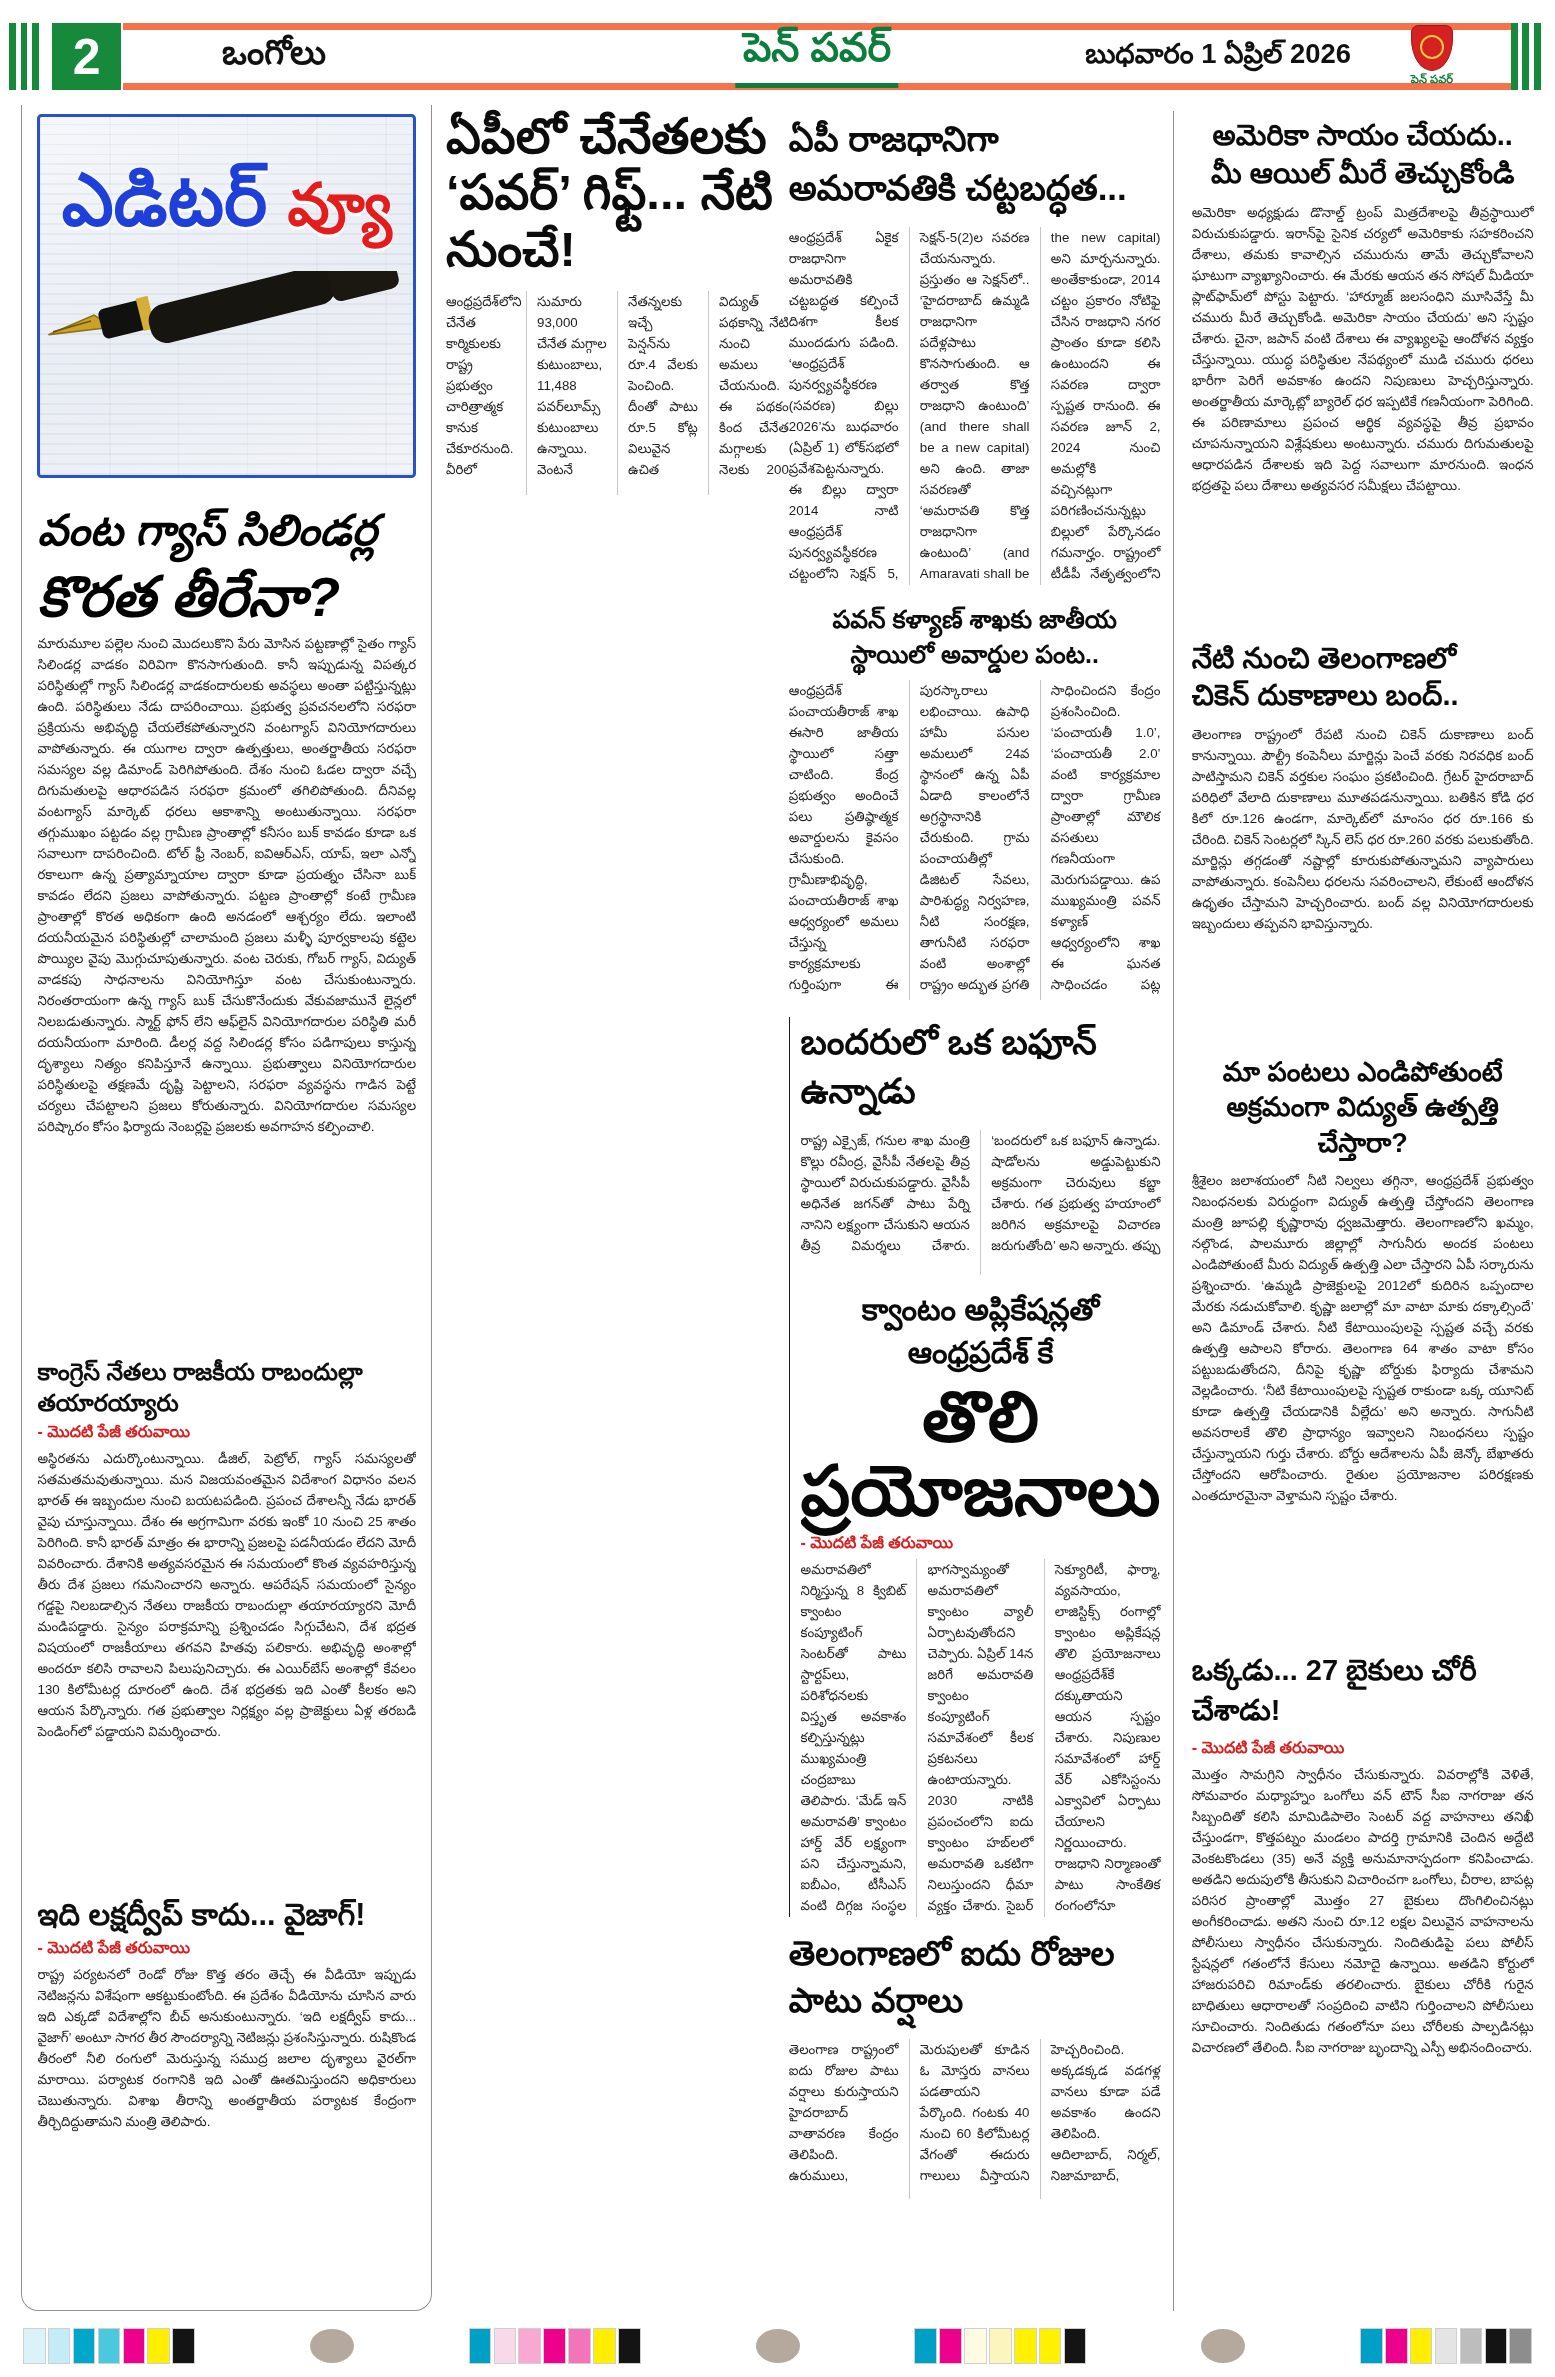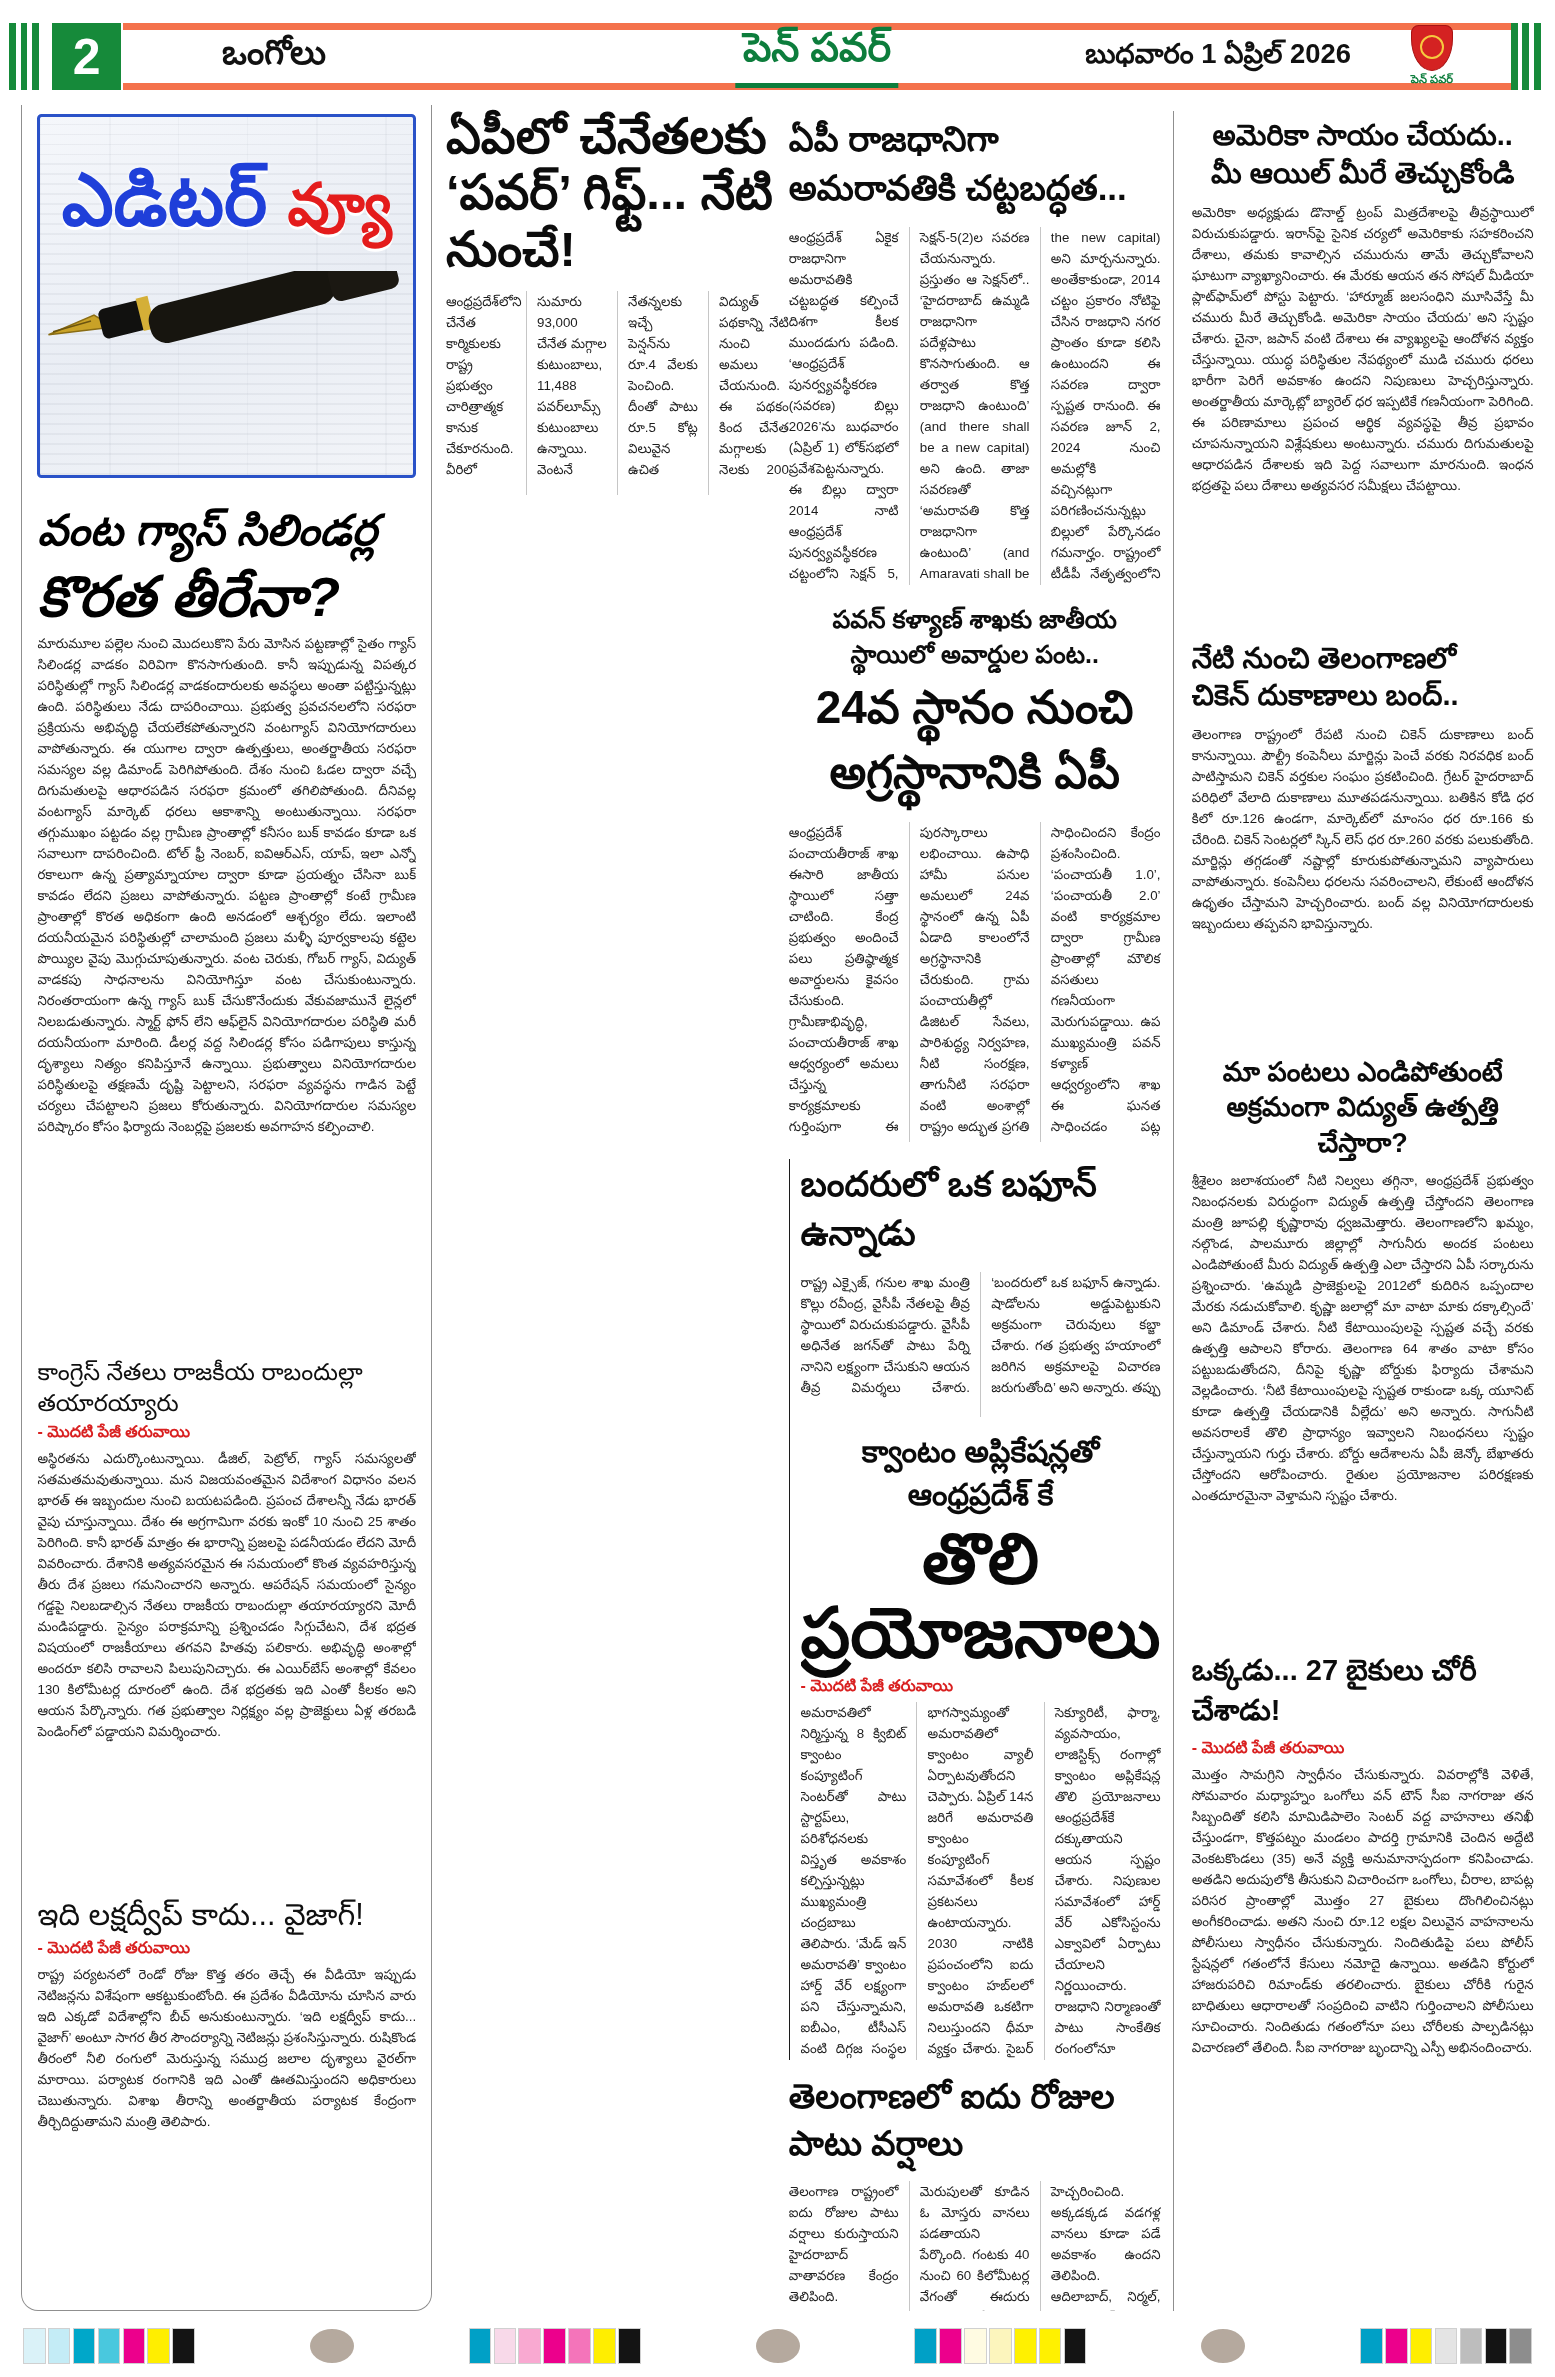--- a/index.html
+++ b/index.html
@@ -48,21 +48,21 @@
   .ev-box::before{content:"";position:absolute;inset:0;
           background:repeating-linear-gradient(0deg,rgba(60,70,90,.06) 0 1.5px,transparent 1.5px 10px),
                      repeating-linear-gradient(90deg,rgba(60,70,90,.04) 0 1.5px,transparent 1.5px 69px);}
   .ev-title{position:relative;text-align:center;margin-top:46px;font-weight:900;font-size:73px;line-height:1;}
   .ev-blue{color:#1f3fd9;text-shadow:0 3px 0 #ffffff,0 0 4.6px rgba(255,255,255,.9);}
   .ev-red{color:#e41c1c;font-size:59px;text-shadow:0 3px 0 #ffffff;}
   .ev-pen{position:relative;display:block;margin:35px auto 0;}
   .ev-headline{margin:26px 0 2px;color:#000000;line-height:1.22;font-style:italic;}
   .ev-headline .l1{display:block;font-size:43px;font-weight:800;}
   .ev-headline .l2{display:block;font-size:56px;font-weight:900;margin-top:6.1px;}
-  .subhead{font-size:23.6px;font-weight:400;color:#101010;line-height:1.3;margin:15.2px 0 3px;}
+  .subhead{font-size:23.6px;font-weight:700;color:#101010;line-height:1.3;margin:15.2px 0 3px;}
   .subhead.big{font-size:30.5px;margin-top:20px;}
 
   
   article{overflow:hidden;}
   .story-lead h1{margin:3px 0 13.7px;font-size:49px;font-weight:900;color:#0c0c0c;line-height:1.15;}
   .lead-body{height:204px;}
   .split{display:flex;gap:18px;margin-top:6.1px;flex:1;min-height:0;}
   .mid{flex:1;min-width:0;padding-right:12.2px;border-right:1.1px solid #8f8f8f;}
   .sidecol{width:342px;flex:none;}
   .h-ama{font-size:35px;font-weight:900;margin:7.6px 0 10.7px;color:#0c0c0c;}
@@ -163,21 +163,20 @@
 
         <div class="mid">
 
           <article>
             <h2 class="h-ama">ఏపీ రాజధానిగా అమరావతికి చట్టబద్ధత...</h2>
             <div class="bt cols c3" style="height:358px;">ఆంధ్రప్రదేశ్ ఏకైక రాజధానిగా అమరావతికి చట్టబద్ధత కల్పించే దిశగా కీలక ముందడుగు పడింది. ‘ఆంధ్రప్రదేశ్ పునర్వ్యవస్థీకరణ (సవరణ) బిల్లు 2026’ను బుధవారం (ఏప్రిల్ 1) లోక్‌సభలో ప్రవేశపెట్టనున్నారు. ఈ బిల్లు ద్వారా 2014 నాటి ఆంధ్రప్రదేశ్ పునర్వ్యవస్థీకరణ చట్టంలోని సెక్షన్ 5, సెక్షన్-5(2)ల సవరణ చేయనున్నారు. ప్రస్తుతం ఆ సెక్షన్‌లో.. ‘హైదరాబాద్ ఉమ్మడి రాజధానిగా పదేళ్లపాటు కొనసాగుతుంది. ఆ తర్వాత కొత్త రాజధాని ఉంటుంది’ (and there shall be a new capital) అని ఉంది. తాజా సవరణతో ‘అమరావతి కొత్త రాజధానిగా ఉంటుంది’ (and Amaravati shall be the new capital) అని మార్చనున్నారు. అంతేకాకుండా, 2014 చట్టం ప్రకారం నోటిఫై చేసిన రాజధాని నగర ప్రాంతం కూడా కలిసి ఉంటుందని ఈ సవరణ ద్వారా స్పష్టత రానుంది. ఈ సవరణ జూన్ 2, 2024 నుంచి అమల్లోకి వచ్చినట్లుగా పరిగణించనున్నట్లు బిల్లులో పేర్కొనడం గమనార్హం. రాష్ట్రంలో టీడీపీ నేతృత్వంలోని ఎన్డీయే ప్రభుత్వం అధికారంలోకి వచ్చాక అమరావతిపై వేగంగా అడుగులు పడుతున్నాయి. 2022 మార్చి 3న హైకోర్టు ఇచ్చిన తీర్పును కూడా ఈ బిల్లులో ప్రస్తావించనున్నారు. రాజధాని నిర్మాణ పనులు ఇప్పటికే ఊపందుకున్నాయి. ఈ బిల్లుకు పార్లమెంటు ఆమోదం లభిస్తే అమరావతికి పూర్తి చట్టబద్ధత లభించనుంది. దీనిపై రాజకీయ వర్గాల్లో విస్తృత చర్చ జరుగుతోంది. కేంద్ర హోంశాఖ ఈ బిల్లు ముసాయిదాను ఇప్పటికే సిద్ధం చేసింది.</div>
           </article>
 
           <article>
             <div class="kicker">పవన్ కళ్యాణ్ శాఖకు జాతీయ స్థాయిలో అవార్డుల పంట..</div>
-            <h2 class="h-awards">24వ స్థానం నుంచి అగ్రస్థానానికి ఏపీ</h2>
             <div class="bt cols c3" style="height:320px;">ఆంధ్రప్రదేశ్ పంచాయతీరాజ్ శాఖ ఈసారి జాతీయ స్థాయిలో సత్తా చాటింది. కేంద్ర ప్రభుత్వం అందించే పలు ప్రతిష్ఠాత్మక అవార్డులను కైవసం చేసుకుంది. గ్రామీణాభివృద్ధి, పంచాయతీరాజ్ శాఖ ఆధ్వర్యంలో అమలు చేస్తున్న కార్యక్రమాలకు గుర్తింపుగా ఈ పురస్కారాలు లభించాయి. ఉపాధి హామీ పనుల అమలులో 24వ స్థానంలో ఉన్న ఏపీ ఏడాది కాలంలోనే అగ్రస్థానానికి చేరుకుంది. గ్రామ పంచాయతీల్లో డిజిటల్ సేవలు, పారిశుద్ధ్య నిర్వహణ, నీటి సంరక్షణ, తాగునీటి సరఫరా వంటి అంశాల్లో రాష్ట్రం అద్భుత ప్రగతి సాధించిందని కేంద్రం ప్రశంసించింది. ‘పంచాయతీ 1.0’, ‘పంచాయతీ 2.0’ వంటి కార్యక్రమాల ద్వారా గ్రామీణ ప్రాంతాల్లో మౌలిక వసతులు గణనీయంగా మెరుగుపడ్డాయి. ఉప ముఖ్యమంత్రి పవన్ కళ్యాణ్ ఆధ్వర్యంలోని శాఖ ఈ ఘనత సాధించడం పట్ల అధికారులు హర్షం వ్యక్తం చేస్తున్నారు. గ్రామపంచాయతీల్లో వచ్చిన విప్లవాత్మక మార్పులే ఈ అవార్డులకు కారణమని ఆయన పేర్కొన్నారు. క్షేత్రస్థాయి సిబ్బంది కృషిని ప్రత్యేకంగా అభినందించారు. రాష్ట్రానికి లభించిన ఈ గుర్తింపు మరింత బాధ్యతను పెంచిందని, గ్రామ స్వరాజ్య సాధనే లక్ష్యమని తెలిపారు.</div>
           </article>
 
           <div class="boxed">
             <article>
               <h2 class="h-buffoon">బందరులో ఒక బఫూన్ ఉన్నాడు</h2>
               <div class="bt cols c2" style="height:145px;">రాష్ట్ర ఎక్సైజ్, గనుల శాఖ మంత్రి కొల్లు రవీంద్ర, వైసీపీ నేతలపై తీవ్ర స్థాయిలో విరుచుకుపడ్డారు. వైసీపీ అధినేత జగన్‌తో పాటు పేర్ని నానిని లక్ష్యంగా చేసుకుని ఆయన తీవ్ర విమర్శలు చేశారు. ‘బందరులో ఒక బఫూన్ ఉన్నాడు. షాడోలను అడ్డుపెట్టుకుని అక్రమంగా చెరువులు కబ్జా చేశారు. గత ప్రభుత్వ హయాంలో జరిగిన అక్రమాలపై విచారణ జరుగుతోంది’ అని అన్నారు. తప్పు చేస్తే ఎవరినీ ఉపేక్షించవద్దని ఇప్పటికే అధికారులకు స్పష్టమైన ఆదేశాలు జారీ చేశామని మంత్రి తెలిపారు.</div>
             </article>
 
             <article>

